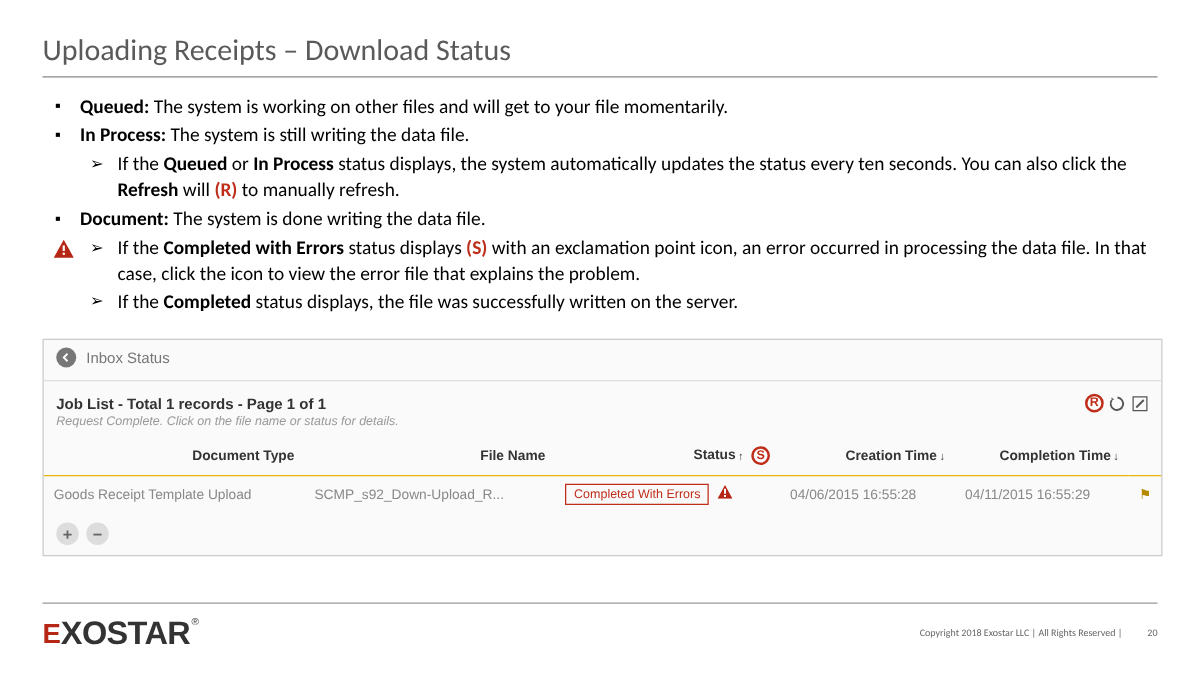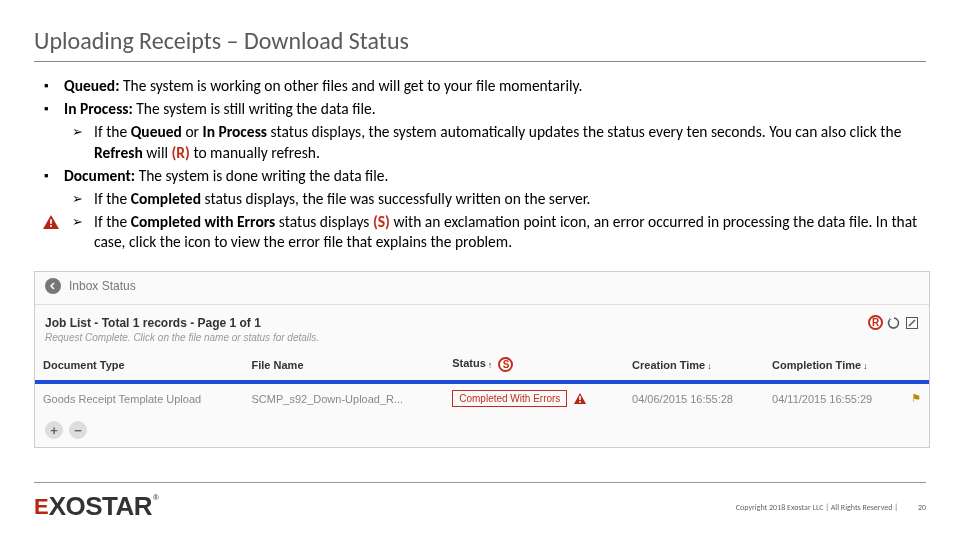--- a/index.html
+++ b/index.html
@@ -19,22 +19,22 @@
   .screenshot { margin: 18px auto 0 auto; width: 896px; border: 1px solid #ccc; font-family: Arial, sans-serif; font-size: 11px; color: #555; background: #fafafa; position: relative; }
   .ss-header { display: flex; align-items: center; gap: 8px; padding: 6px 10px 10px 10px; border-bottom: 1px solid #ddd; }
   .ss-back { width: 16px; height: 16px; border-radius: 50%; background: #777; display: flex; align-items: center; justify-content: center; color: #fff; font-size: 11px; }
   .ss-jobbar { display: flex; align-items: center; padding: 10px 10px 0 10px; font-weight: 700; color: #333; font-size: 12px; }
   .ss-jobbar .spacer { flex: 1; }
   .ss-sub { padding: 2px 10px 8px 10px; color: #999; font-style: italic; font-size: 10px; }
   .ss-actions { display: flex; gap: 4px; align-items: center; }
   .circ-label { width: 15px; height: 15px; border: 2px solid #bf2e1a; border-radius: 50%; color: #bf2e1a; font-weight: 700; display: flex; align-items: center; justify-content: center; font-size: 10px; background:#fff; }
   .refresh-icon, .edit-icon { width: 14px; height: 14px; display: inline-block; }
   .tbl { width: 100%; border-collapse: collapse; }
-  .tbl th { text-align: left; font-size: 11px; padding: 6px 8px 8px 8px; border-bottom: 1px solid #eab308; color: #333; font-weight: 700; white-space: nowrap; }
-  .tbl td { padding: 6px 8px; font-size: 11px; color: #888; border-top: 4px solid #1d4ed8; white-space: nowrap; }
+  .tbl th { text-align: right; font-size: 11px; padding: 6px 8px 8px 8px; border-bottom: 1px solid #eab308; color: #333; font-weight: 700; white-space: nowrap; }
+  .tbl td { padding: 6px 8px; font-size: 11px; color: #888; border-top: 1px solid #1d4ed8; white-space: nowrap; }
   .status-pill { display: inline-block; border: 1px solid #bf2e1a; padding: 2px 6px; color: #bf2e1a; font-size: 10px; }
   .err-tri { margin-left: 4px; vertical-align: middle; }
   .link { color: #7a99b8; }
   .sort-ic { font-size: 9px; margin-left: 2px; }
   .ss-footer { padding: 8px 10px; display: flex; gap: 6px; }
   .circ-btn { width: 18px; height: 18px; border-radius: 50%; background: #ddd; color: #666; display: flex; align-items: center; justify-content: center; font-size: 13px; font-weight: 700; }
 
   .footer { position: absolute; left: 34px; right: 34px; bottom: 18px; border-top: 1px solid #999; padding-top: 8px; display: flex; align-items: center; }
   .logo { display: flex; align-items: center; gap: 1px; font-family: Arial, sans-serif; }
   .logo .e { font-size: 22px; font-weight: 800; color: #b52615; letter-spacing: -1px; }
@@ -57,32 +57,32 @@
     </div>
     <div class="lvl1">
       <b>In Process:</b><span> The system is still writing the data file.</span>
     </div>
     <div class="lvl2">
       <span>If the </span><b>Queued</b><span> or </span><b>In Process</b><span> status displays, the system automatically updates the status every ten seconds. You can also click the </span><b>Refresh</b><span> will </span><span class="r-ref">(R)</span><span> to manually refresh.</span>
     </div>
     <div class="lvl1">
       <b>Document:</b><span> The system is done writing the data file.</span>
     </div>
-    <div class="lvl2">
-      <span>If the </span><b>Completed</b><span> status displays, the file was successfully written on the server.</span>
-    </div>
     <div class="lvl2 warn-row">
       <span class="warn-icon">
         <svg class="warn" viewBox="0 0 20 18">
             <path d="M10 1 L19 17 L1 17 Z" fill="#b52615"></path>
             <rect x="9" y="6" width="2" height="5" fill="#fff"></rect>
             <rect x="9" y="12.5" width="2" height="2" fill="#fff"></rect>
           </svg>
       </span>
       <span>If the </span><b>Completed with Errors</b><span> status displays </span><span class="s-ref">(S)</span><span> with an exclamation point icon, an error occurred in processing the data file. In that case, click the icon to view the error file that explains the problem.</span>
+    </div>
+    <div class="lvl2">
+      <span>If the </span><b>Completed</b><span> status displays, the file was successfully written on the server.</span>
     </div>
   </div>
 
   <div class="screenshot">
     <div class="ss-header">
       <span class="ss-back">
         <svg width="10" height="10" viewBox="0 0 10 10">
             <path d="M6 2 L3 5 L6 8" stroke="#fff" stroke-width="1.5" fill="none"></path>
           </svg>
       </span>

